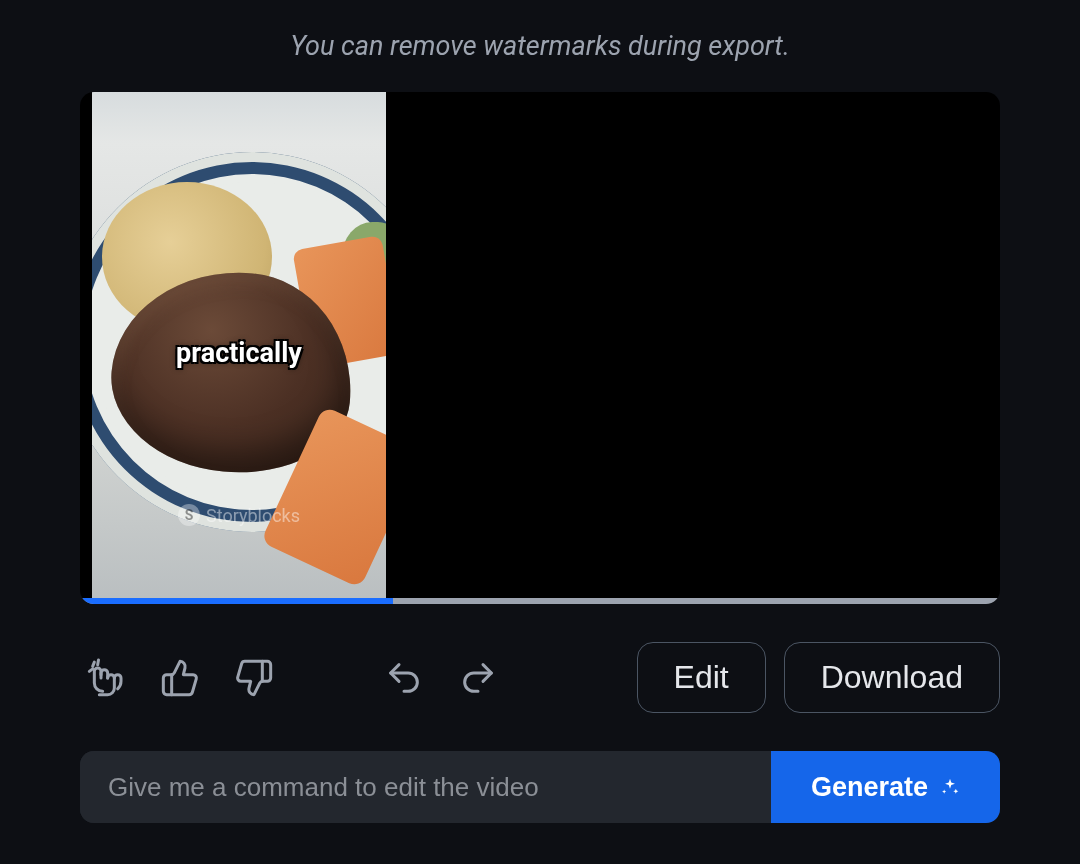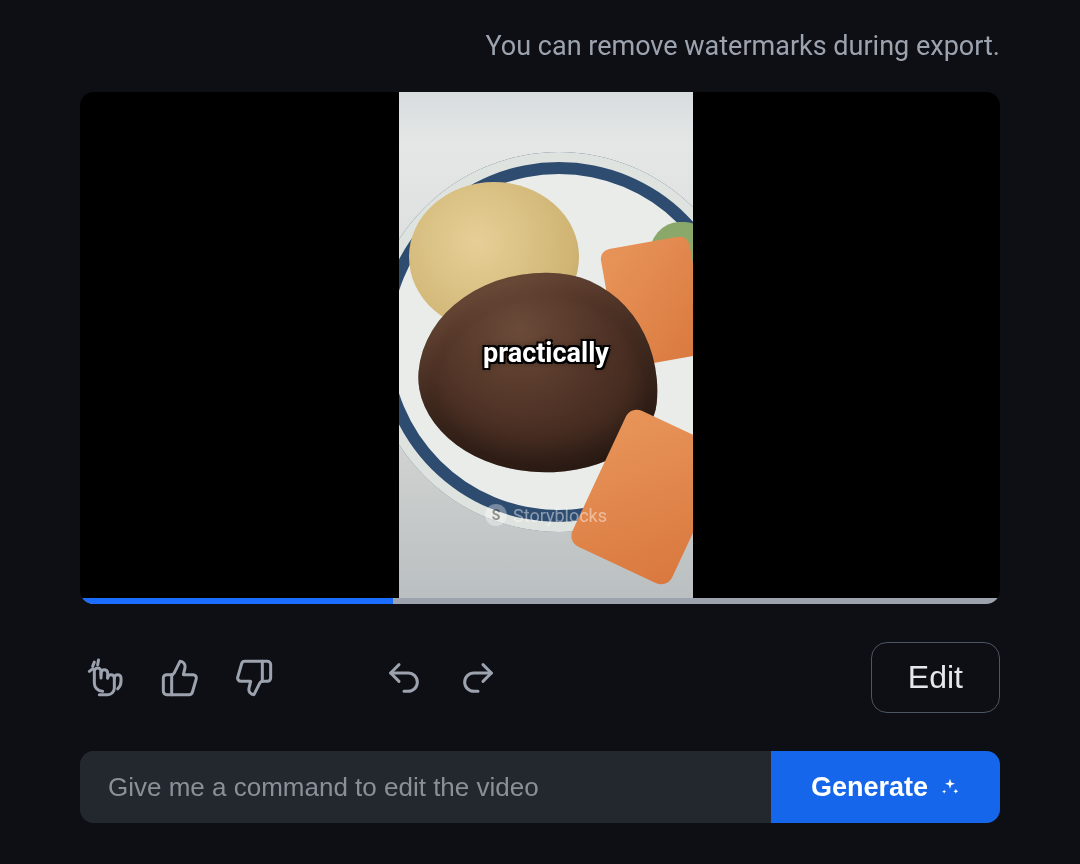--- a/index.html
+++ b/index.html
@@ -8,35 +8,35 @@
     font-family: -apple-system, BlinkMacSystemFont, "Segoe UI", Roboto, sans-serif;
     width: 1080px;
     height: 864px;
     overflow: hidden;
     color: #e5e7eb;
   }
   .container {
     padding: 20px 80px 30px 80px;
   }
   .hint {
+    font-style: italic;
     color: #9ca3af;
     font-size: 27px;
-    text-align: right;
+    text-align: center;
     margin-bottom: 30px;
     margin-top: 10px;
   }
   .video-wrap {
     background: #000;
     border-radius: 14px;
     overflow: hidden;
     width: 100%;
     height: 512px;
     position: relative;
     display: flex;
-    justify-content: center;
     padding-left: 12px;
   }
   .video-frame {
     position: relative;
     width: 294px;
     height: 100%;
     background: linear-gradient(180deg,#d7dcde 0%,#e5e7e6 10%,#cfd2d0 70%,#b9bec0 100%);
     overflow: hidden;
   }
   .plate {
@@ -261,20 +261,21 @@
         <svg viewBox="0 0 24 24" fill="none" stroke="currentColor" stroke-width="1.8" stroke-linecap="round" stroke-linejoin="round">
           <path d="m15 14 5-5-5-5"></path>
           <path d="M20 9H9.5A5.5 5.5 0 0 0 4 14.5v0A5.5 5.5 0 0 0 9.5 20H12"></path>
         </svg>
       </button>
     </div>
 
     <div class="spacer"></div>
 
     <button class="pill-btn">Edit</button>
+    <button class="pill-btn">Download</button>
   </div>
 
   <div class="command-row">
     <input class="command-input" type="text" placeholder="Give me a command to edit the video" style="">
     <button class="generate-btn">
       <span>Generate</span>
       <svg class="sparkle" viewBox="0 0 24 24" fill="currentColor">
         <path d="M12 2l1.5 4.5L18 8l-4.5 1.5L12 14l-1.5-4.5L6 8l4.5-1.5L12 2zM19 14l.9 2.1L22 17l-2.1.9L19 20l-.9-2.1L16 17l2.1-.9L19 14zM5 15l.7 1.8L7.5 17.5l-1.8.7L5 20l-.7-1.8L2.5 17.5l1.8-.7L5 15z"></path>
       </svg>
     </button>

